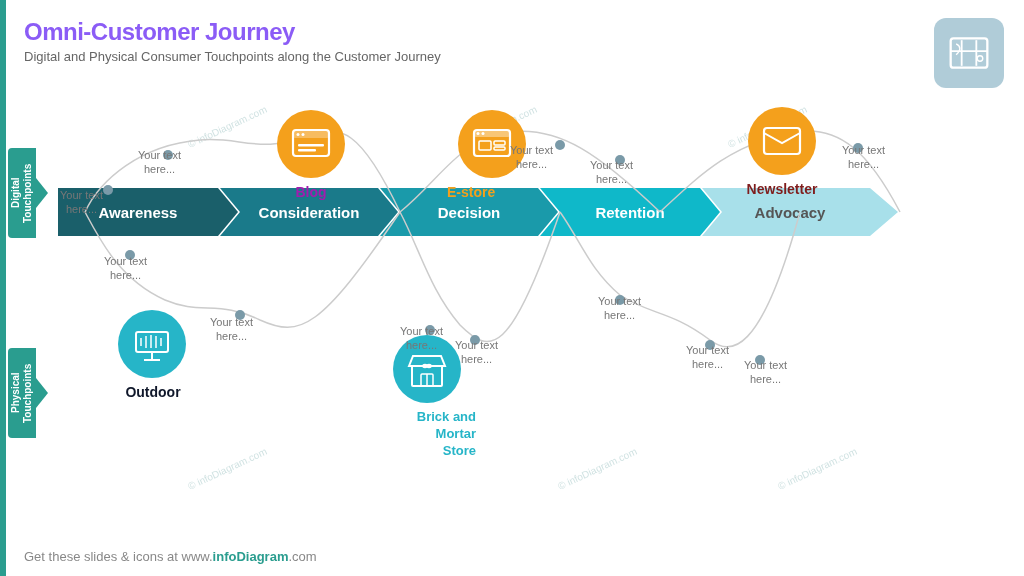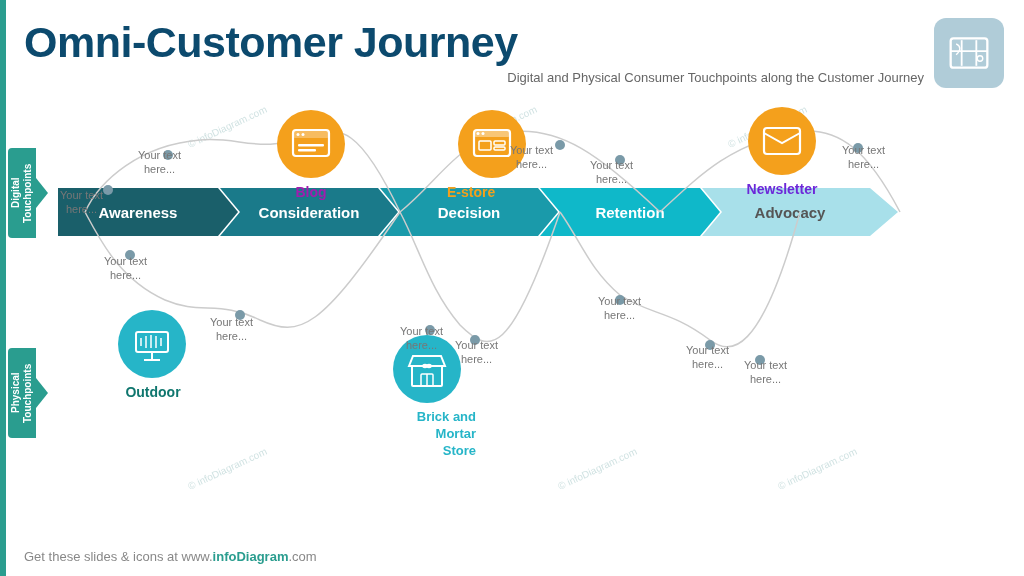--- a/index.html
+++ b/index.html
@@ -22,30 +22,29 @@
     }
 
     
     .header {
       position: absolute;
       top: 18px;
       left: 24px;
       right: 100px;
     }
     .header h1 {
-      font-size: 43px;
+      font-size: 24px;
       font-weight: 700;
-      color: #0c4a6e;
+      color: #8b5cf6;
       letter-spacing: -0.5px;
     }
     .header p {
       font-size: 13px;
       color: #666;
       margin-top: 3px;
-      text-align: right;
     }
 
     
     .map-icon-container {
       position: absolute;
       top: 18px;
       right: 20px;
       width: 70px;
       height: 70px;
       background: #b0ccd8;
@@ -181,35 +180,35 @@
   </svg>
 </div>
 <div style="position:absolute; left:447px; top:184px; width:90px; text-align:left; font-size:14px; font-weight:700; color:#f4a01c;">E-store</div>
 
 <div style="position:absolute; left:748px; top:107px; width:68px; height:68px; border-radius:50%; background:#f4a01c; display:flex; align-items:center; justify-content:center;">
   <svg width="40" height="32" viewBox="0 0 40 32" fill="none">
     <rect x="2" y="3" width="36" height="26" rx="3" stroke="white" stroke-width="2.2" fill="none"></rect>
     <path d="M2 8 L20 18 L38 8" stroke="white" stroke-width="2" fill="none"></path>
   </svg>
 </div>
-<div style="position:absolute; left:730px; top:181px; width:104px; text-align:center; font-size:14px; font-weight:700; color:#6d28d9;">Newsletter</div>
+<div style="position:absolute; left:730px; top:181px; width:104px; text-align:center; font-size:14px; font-weight:700; color:#7f1d1d;">Newsletter</div>
 
 <div style="position:absolute; left:118px; top:310px; width:68px; height:68px; border-radius:50%; background:#26b5c8; display:flex; align-items:center; justify-content:center;">
   <svg width="40" height="36" viewBox="0 0 40 36" fill="none">
     <rect x="4" y="6" width="32" height="20" rx="2" stroke="white" stroke-width="2" fill="none"></rect>
     <line x1="20" y1="26" x2="20" y2="34" stroke="white" stroke-width="2"></line>
     <line x1="12" y1="34" x2="28" y2="34" stroke="white" stroke-width="2"></line>
     <line x1="9" y1="12" x2="9" y2="20" stroke="white" stroke-width="1.5"></line>
     <line x1="14" y1="10" x2="14" y2="22" stroke="white" stroke-width="1.5"></line>
     <line x1="19" y1="9" x2="19" y2="22" stroke="white" stroke-width="1.5"></line>
     <line x1="24" y1="10" x2="24" y2="22" stroke="white" stroke-width="1.5"></line>
     <line x1="29" y1="12" x2="29" y2="20" stroke="white" stroke-width="1.5"></line>
   </svg>
 </div>
-<div style="position:absolute; left:108px; top:384px; width:90px; text-align:center; font-size:14px; font-weight:700; color:#0f766e;">Outdoor</div>
+<div style="position:absolute; left:108px; top:384px; width:90px; text-align:center; font-size:14px; font-weight:700; color:#0f172a;">Outdoor</div>
 
 <div style="position:absolute; left:393px; top:335px; width:68px; height:68px; border-radius:50%; background:#26b5c8; display:flex; align-items:center; justify-content:center;">
   <svg width="40" height="38" viewBox="0 0 40 38" fill="none">
     <rect x="5" y="16" width="30" height="20" rx="1" stroke="white" stroke-width="2" fill="none"></rect>
     <path d="M2 16 L6 6 L34 6 L38 16 Z" stroke="white" stroke-width="2" fill="none"></path>
     <rect x="14" y="24" width="12" height="12" rx="1" stroke="white" stroke-width="1.5" fill="none"></rect>
     <path d="M20 16 C20 14 16 14 16 16 C16 18 20 18 20 16 Z" stroke="white" stroke-width="1.5" fill="none"></path>
     <path d="M20 16 C20 14 24 14 24 16 C24 18 20 18 20 16 Z" stroke="white" stroke-width="1.5" fill="none"></path>
     <line x1="20" y1="24" x2="20" y2="36" stroke="white" stroke-width="1.5"></line>
   </svg>

